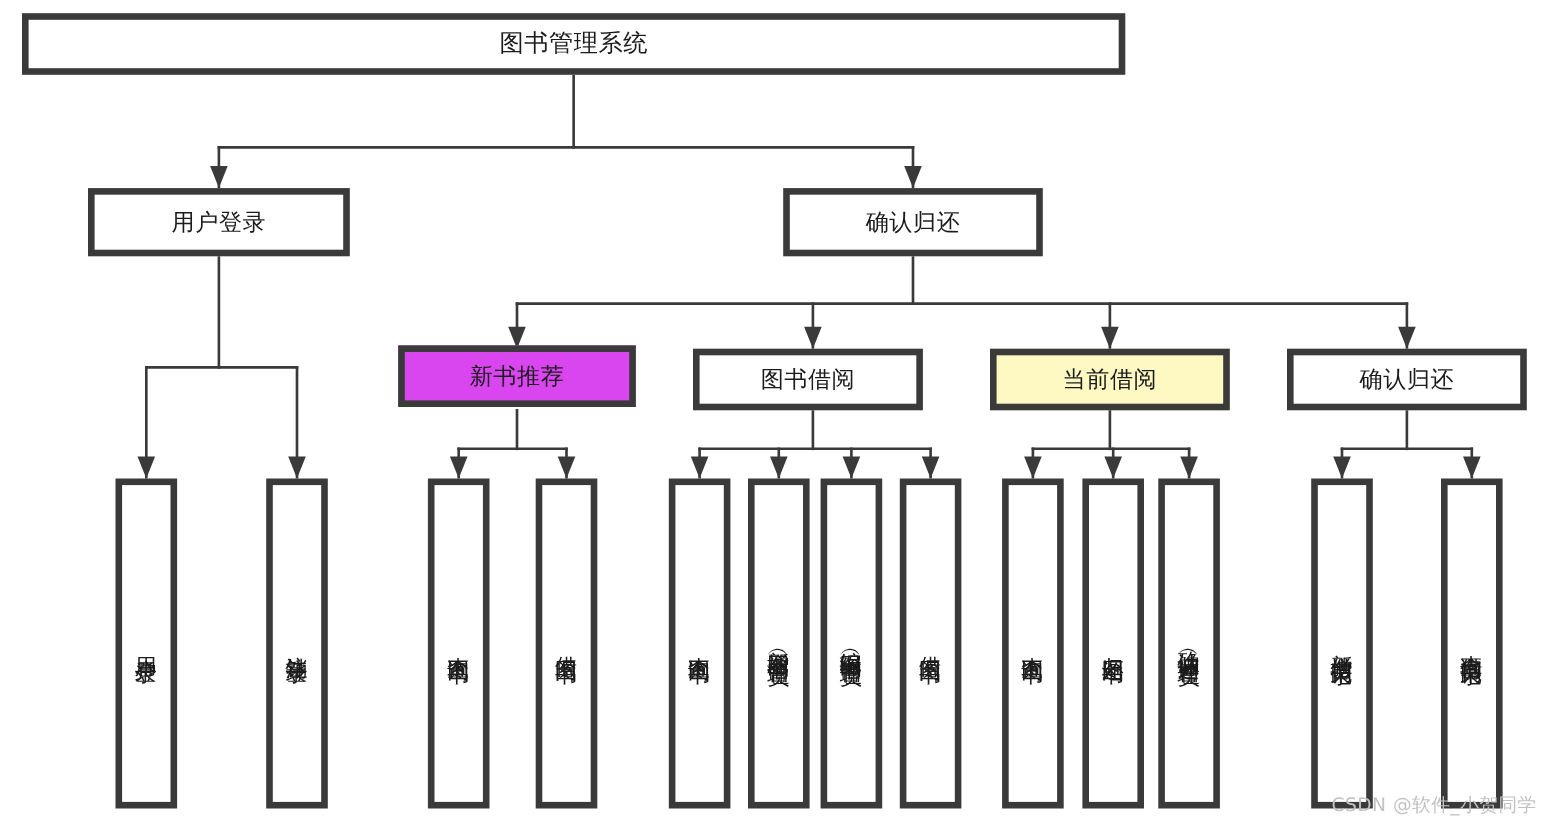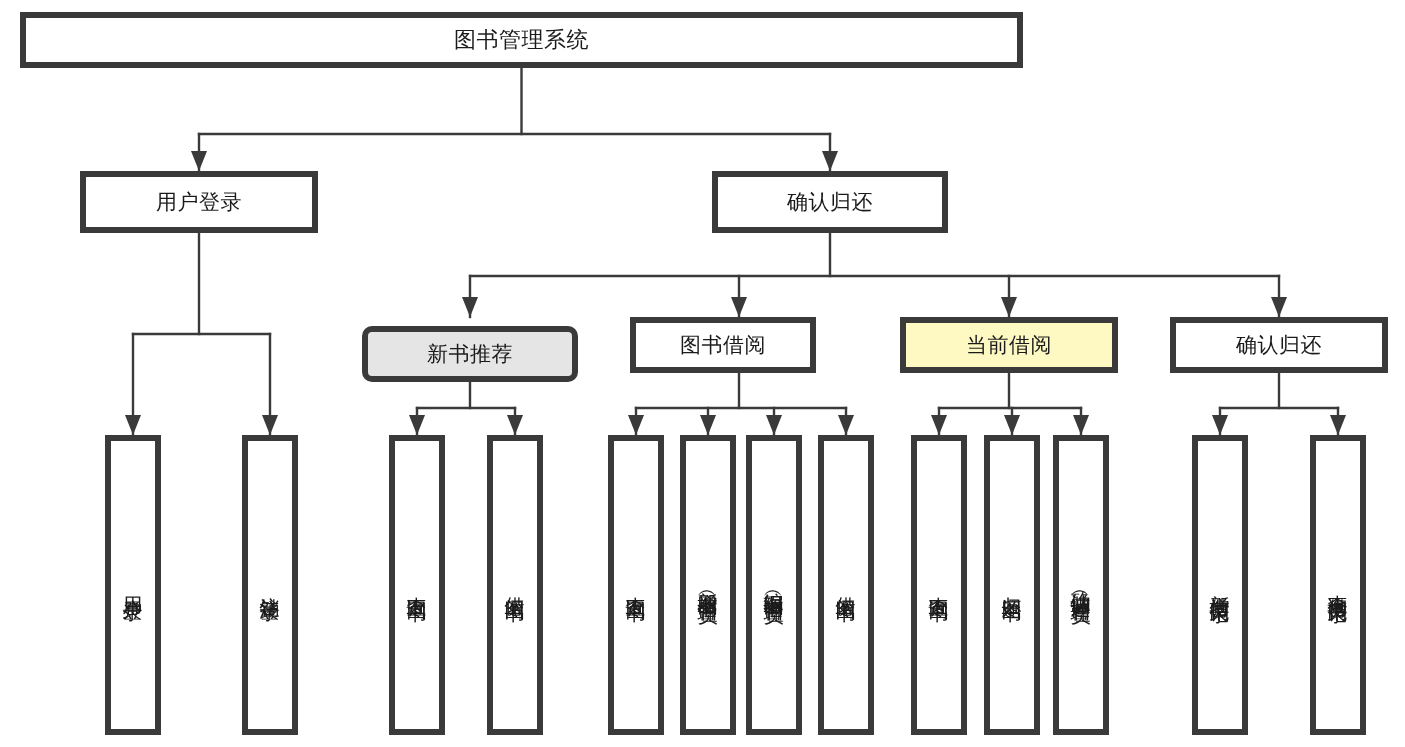--- a/index.html
+++ b/index.html
@@ -128,24 +128,24 @@
   <div id="node-layer">
       <div class="node-box horizontal root" style="left: 20px; top: 12px; width: 1003px; height: 56px; border-color: rgb(58, 58, 58); background: rgb(255, 255, 255);">
         <span class="node-label" style="color: rgb(27, 27, 27);">图书管理系统</span>
       </div>
       <div class="node-box horizontal" style="left: 80px; top: 171px; width: 238px; height: 62px; border-color: rgb(58, 58, 58); background: rgb(255, 255, 255);">
         <span class="node-label" style="color: rgb(27, 27, 27);">用户登录</span>
       </div>
       <div class="node-box horizontal" style="left: 712px; top: 171px; width: 236px; height: 62px; border-color: rgb(58, 58, 58); background: rgb(255, 255, 255);">
         <span class="node-label" style="color: rgb(27, 27, 27);">确认归还</span>
       </div>
-      <div class="node-box horizontal" style="left: 362px; top: 326px; width: 216px; height: 56px; border-color: rgb(58, 58, 58); background: #e5e5e5; border-radius: 10px;">
+      <div class="node-box horizontal" style="left: 362px; top: 314px; width: 216px; height: 56px; border-color: rgb(58, 58, 58); background: #d946ef;">
         <span class="node-label" style="color: rgb(27, 27, 27);">新书推荐</span>
       </div>
-      <div class="node-box horizontal" style="left: 630px; top: 317px; width: 186px; height: 56px; border-color: rgb(58, 58, 58); background: rgb(255, 255, 255);">
+      <div class="node-box horizontal" style="left: 630px; top: 317px; width: 209px; height: 56px; border-color: rgb(58, 58, 58); background: rgb(255, 255, 255);">
         <span class="node-label" style="color: rgb(27, 27, 27);">图书借阅</span>
       </div>
       <div class="node-box horizontal" style="left: 900px; top: 317px; width: 218px; height: 56px; border-color: rgb(58, 58, 58); background: #fef9c3;">
         <span class="node-label" style="color: rgb(27, 27, 27);">当前借阅</span>
       </div>
       <div class="node-box horizontal" style="left: 1170px; top: 317px; width: 218px; height: 56px; border-color: rgb(58, 58, 58); background: rgb(255, 255, 255);">
         <span class="node-label" style="color: rgb(27, 27, 27);">确认归还</span>
       </div>
       <div class="node-box vertical" style="left: 105px; top: 435px; width: 56px; height: 300px; border-color: rgb(58, 58, 58); background: rgb(255, 255, 255);">
         <span class="node-label" style="color: rgb(27, 27, 27);">用户登录</span>
@@ -180,13 +180,14 @@
       <div class="node-box vertical" style="left: 1053px; top: 435px; width: 56px; height: 300px; border-color: rgb(58, 58, 58); background: rgb(255, 255, 255);">
         <span class="node-label" style="color: rgb(27, 27, 27);">确认归还（管理员）</span>
       </div>
       <div class="node-box vertical" style="left: 1192px; top: 435px; width: 56px; height: 300px; border-color: rgb(58, 58, 58); background: rgb(255, 255, 255);">
         <span class="node-label" style="color: rgb(27, 27, 27);">新增借阅记录</span>
       </div>
       <div class="node-box vertical" style="left: 1310px; top: 435px; width: 56px; height: 300px; border-color: rgb(58, 58, 58); background: rgb(255, 255, 255);">
         <span class="node-label" style="color: rgb(27, 27, 27);">查询借阅记录</span>
       </div>
     </div>
+  <div id="watermark">CSDN @软件_小贺同学</div>
 </div>
 
 </body></html>

